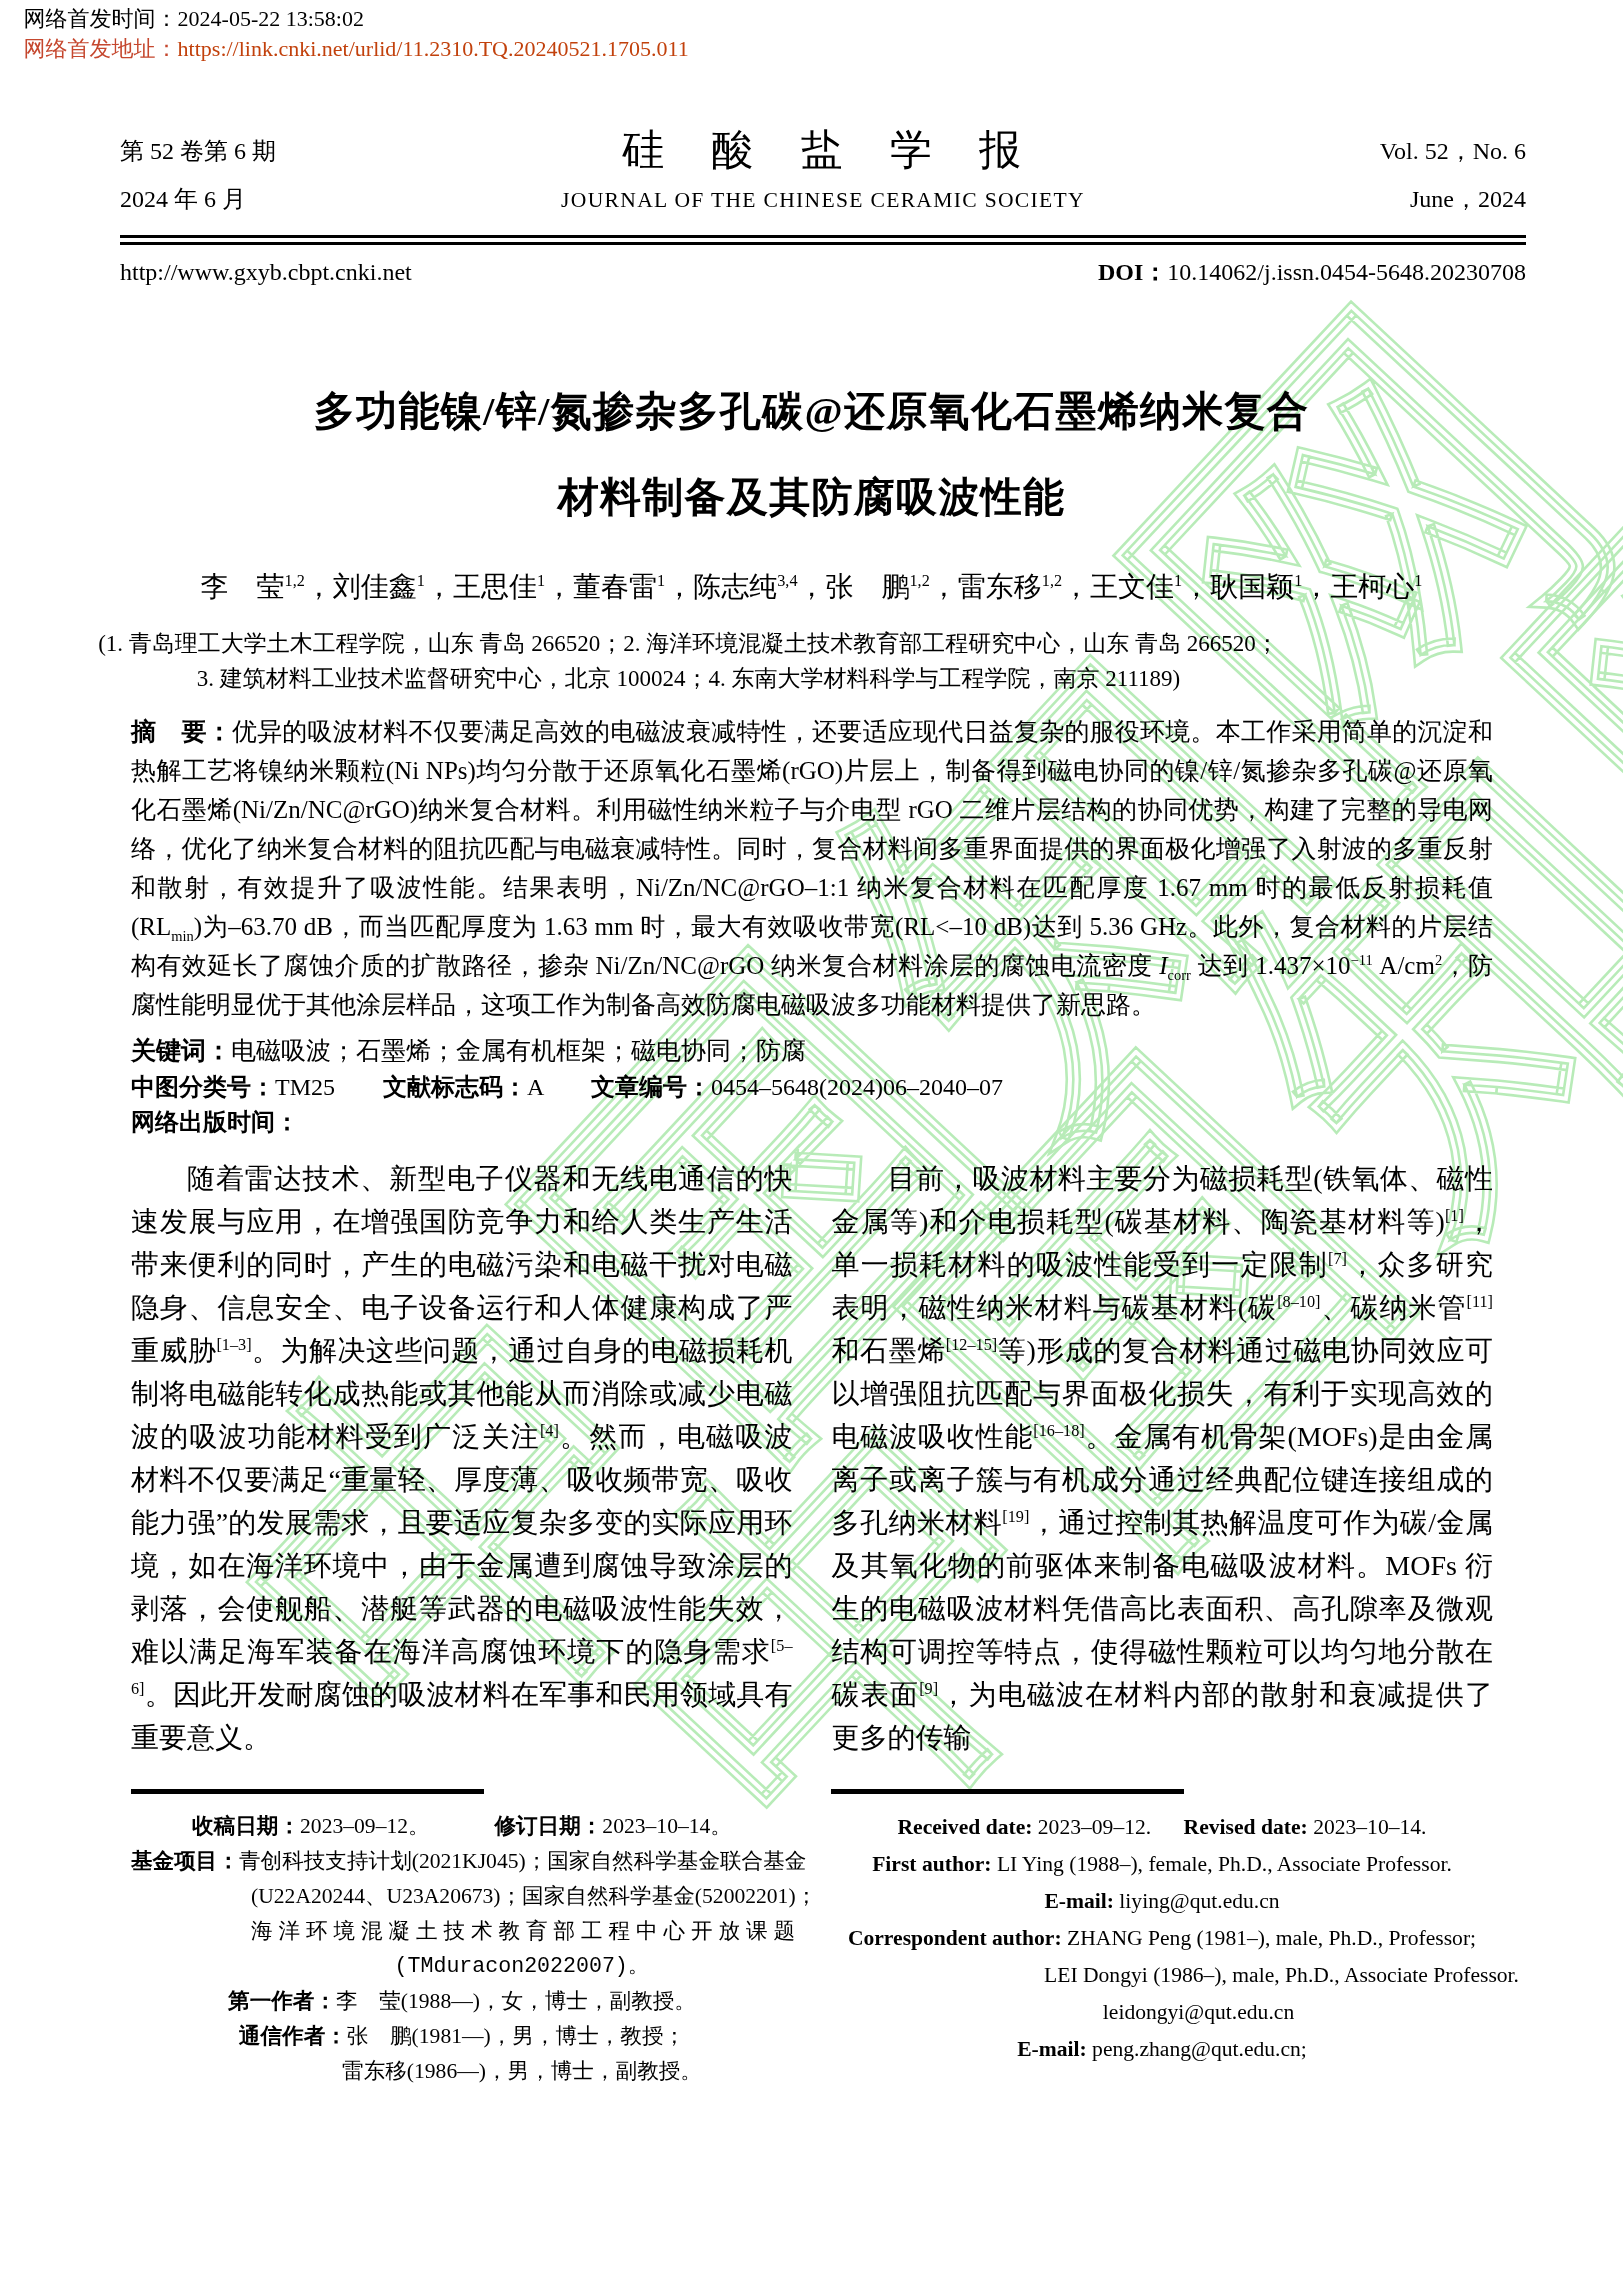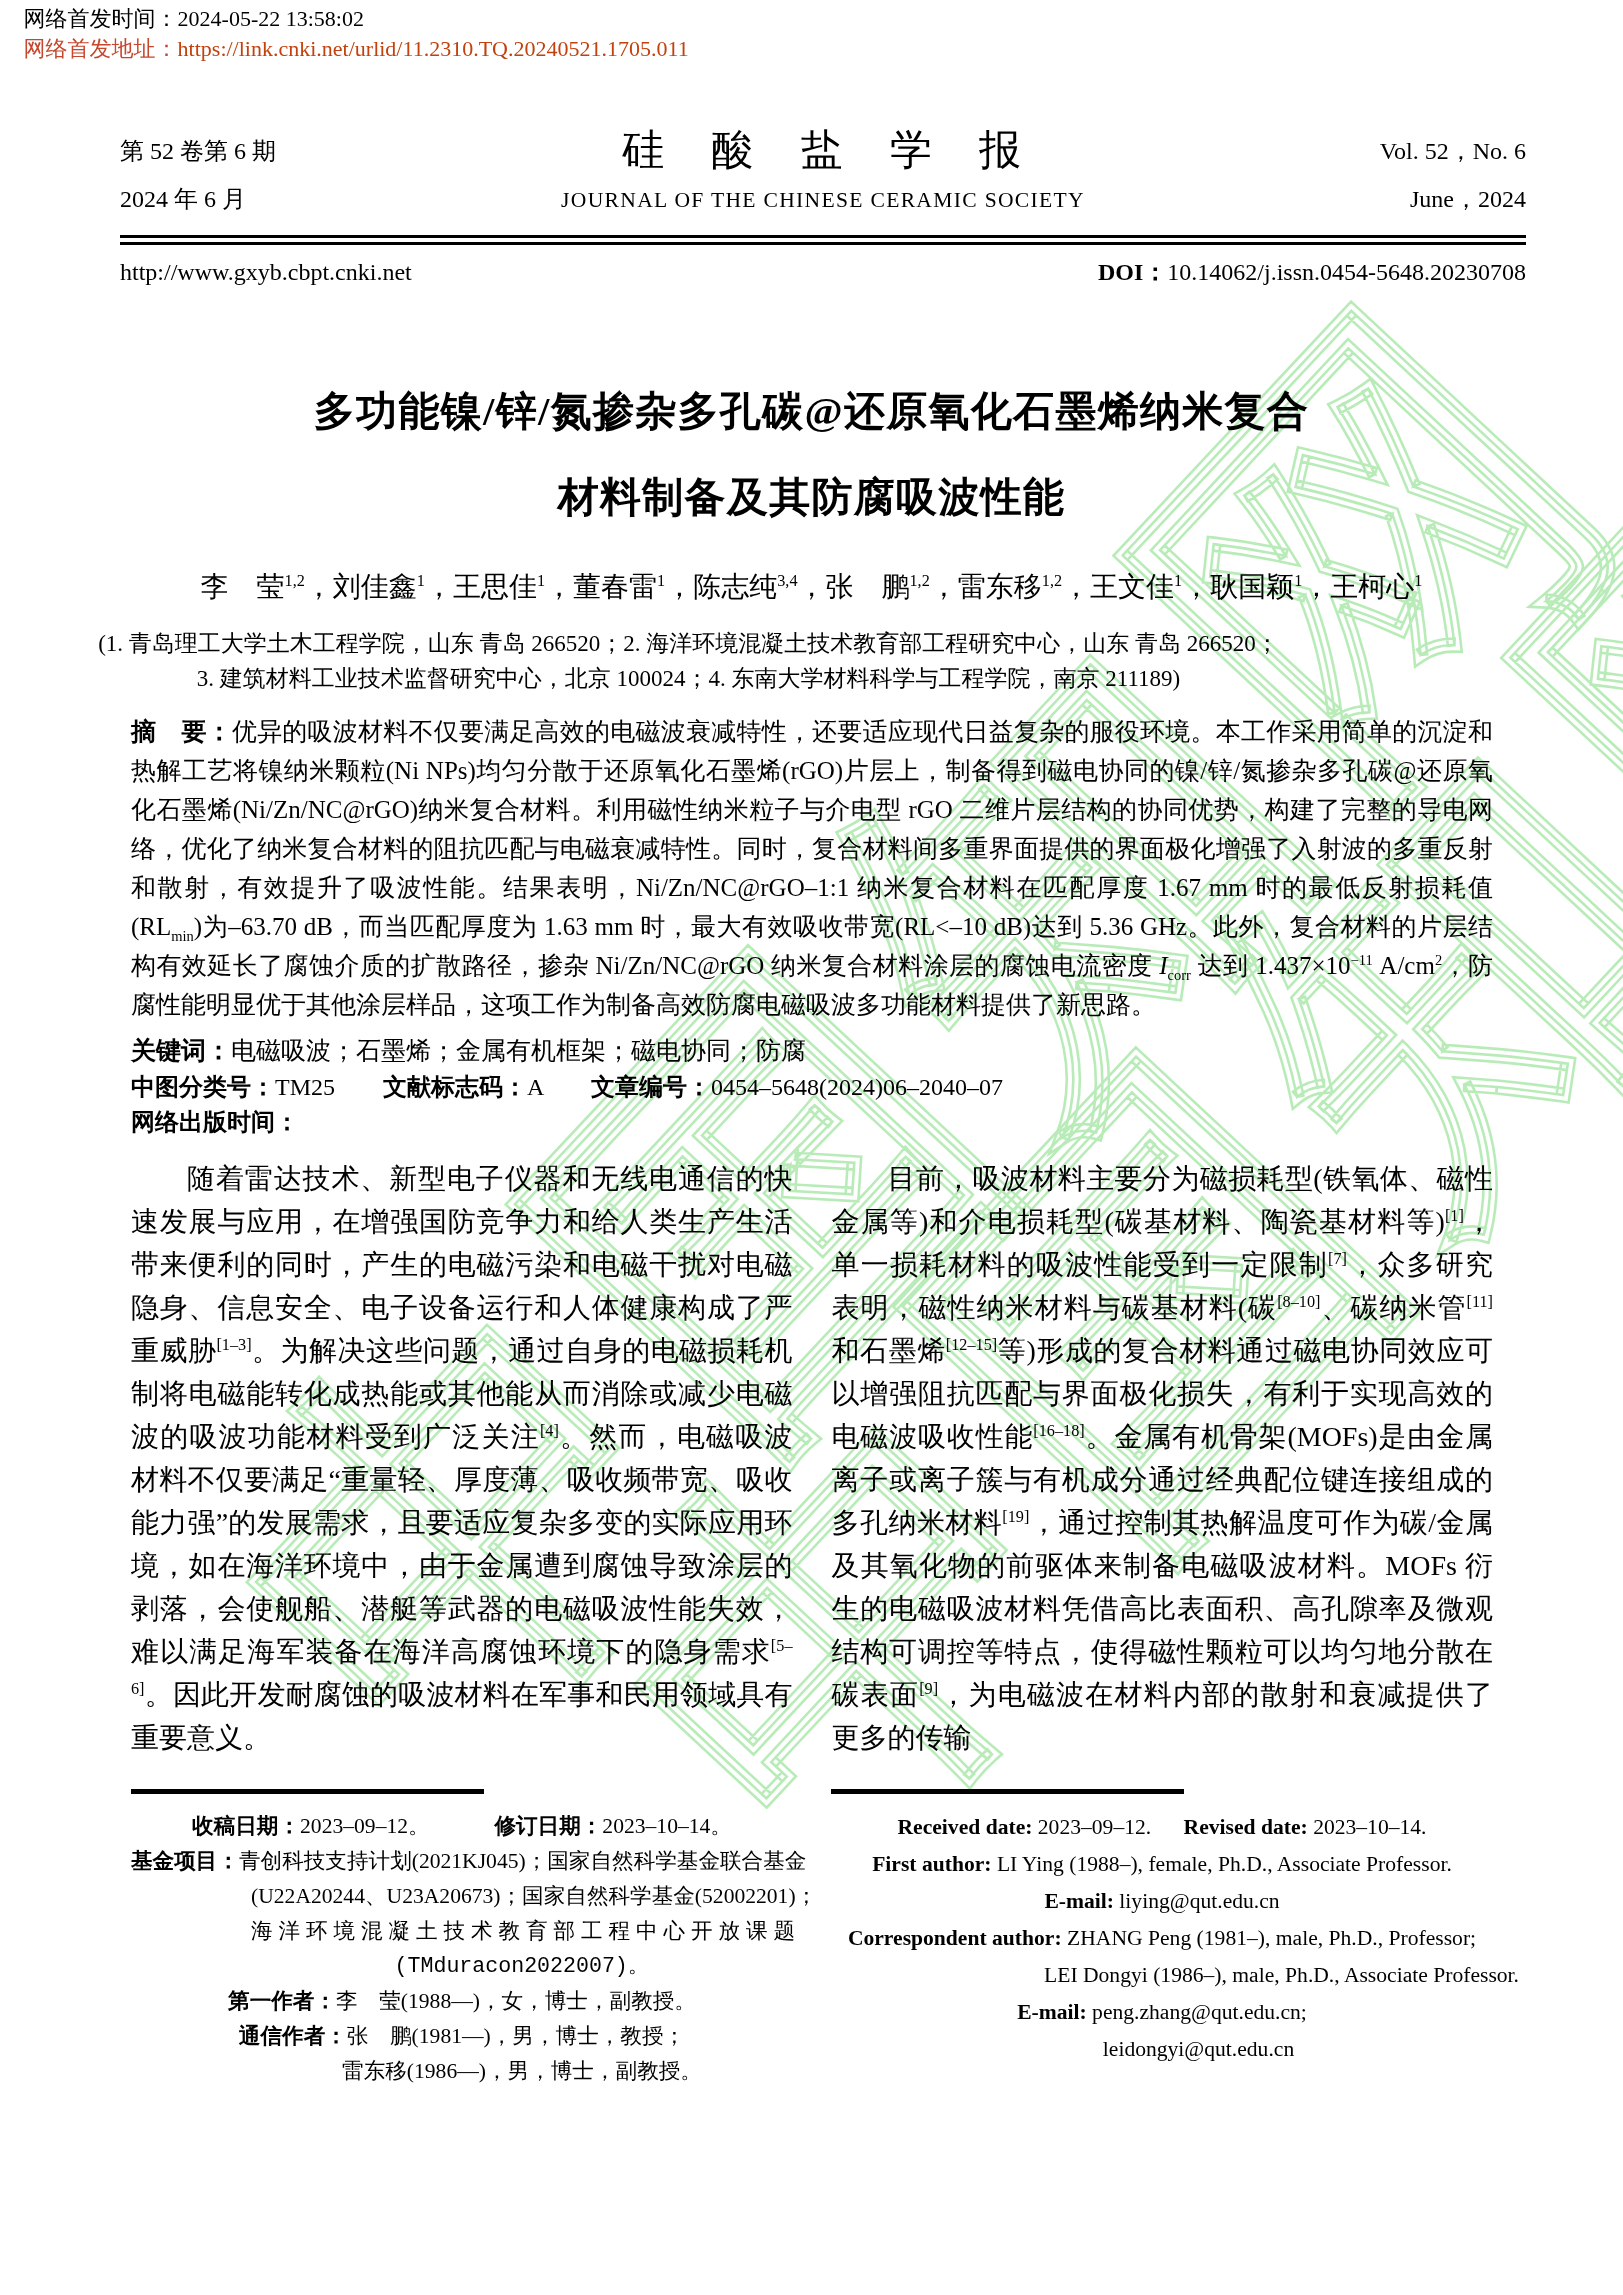--- a/index.html
+++ b/index.html
@@ -125,18 +125,18 @@
       <div class="fn-line"><b>第一作者：</b><span>李　莹(1988—)，女，博士，副教授。</span></div>
       <div class="fn-line"><b>通信作者：</b><span>张　鹏(1981—)，男，博士，教授；</span></div>
       <div class="fn-line" style="padding-left: 120px;"><span>雷东移(1986—)，男，博士，副教授。</span></div>
     </div>
   <div class="layer footnote footnote-right">
       <div class="fn-line"><b>Received date: </b><span>2023–09–12.&nbsp;&nbsp;&nbsp;&nbsp;&nbsp;&nbsp;</span><b>Revised date: </b><span>2023–10–14.</span></div>
       <div class="fn-line"><b>First author: </b><span>LI Ying (1988–), female, Ph.D., Associate Professor.</span></div>
       <div class="fn-line"><b>E-mail: </b><span>liying@qut.edu.cn</span></div>
       <div class="fn-line"><b>Correspondent author: </b><span>ZHANG Peng (1981–), male, Ph.D., Professor;</span></div>
       <div class="fn-line" style="padding-left: 213px;"><span>LEI Dongyi (1986–), male, Ph.D., Associate Professor.</span></div>
+      <div class="fn-line" style="padding-left: 73px;"><span>leidongyi@qut.edu.cn</span></div>
       <div class="fn-line"><b>E-mail: </b><span>peng.zhang@qut.edu.cn;</span></div>
-      <div class="fn-line" style="padding-left: 73px;"><span>leidongyi@qut.edu.cn</span></div>
     </div>
 
 </div>
 
 
 </body></html>

